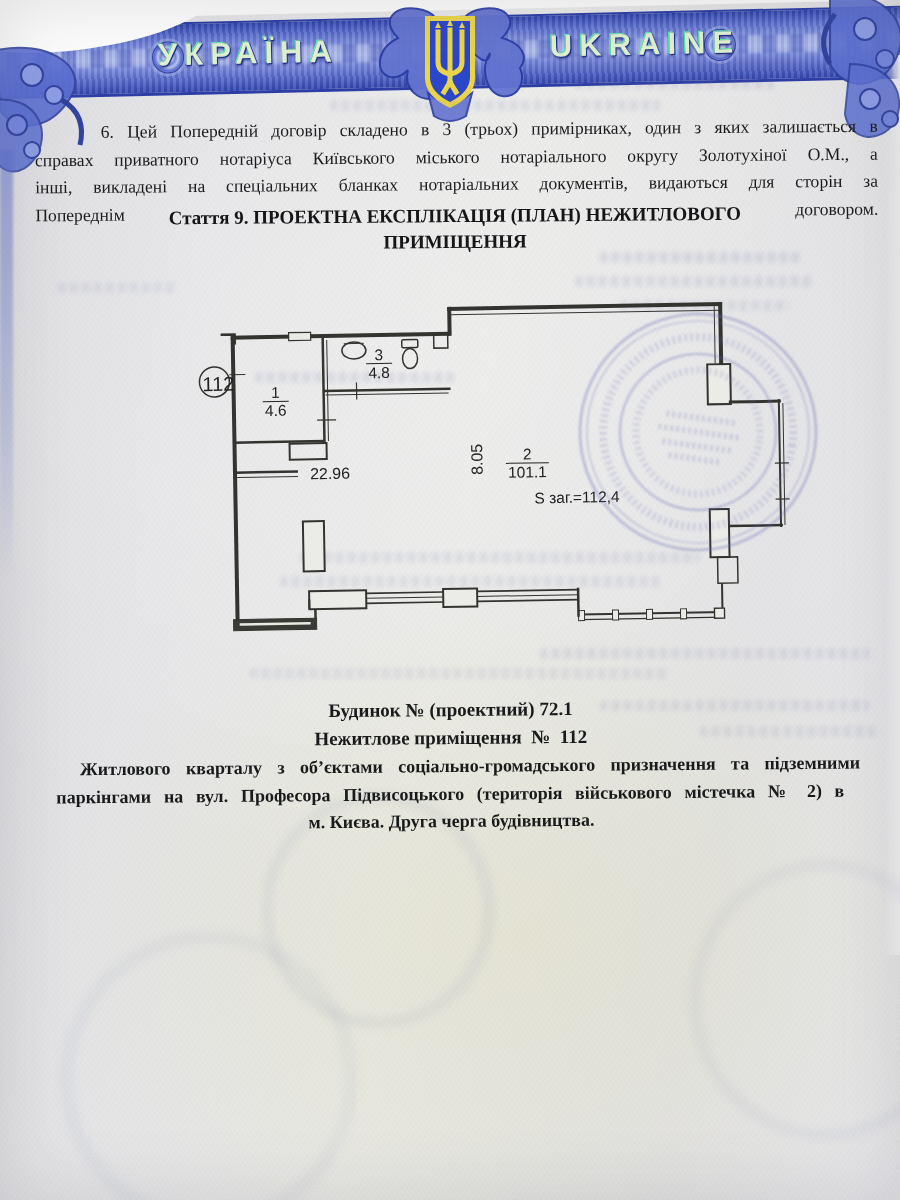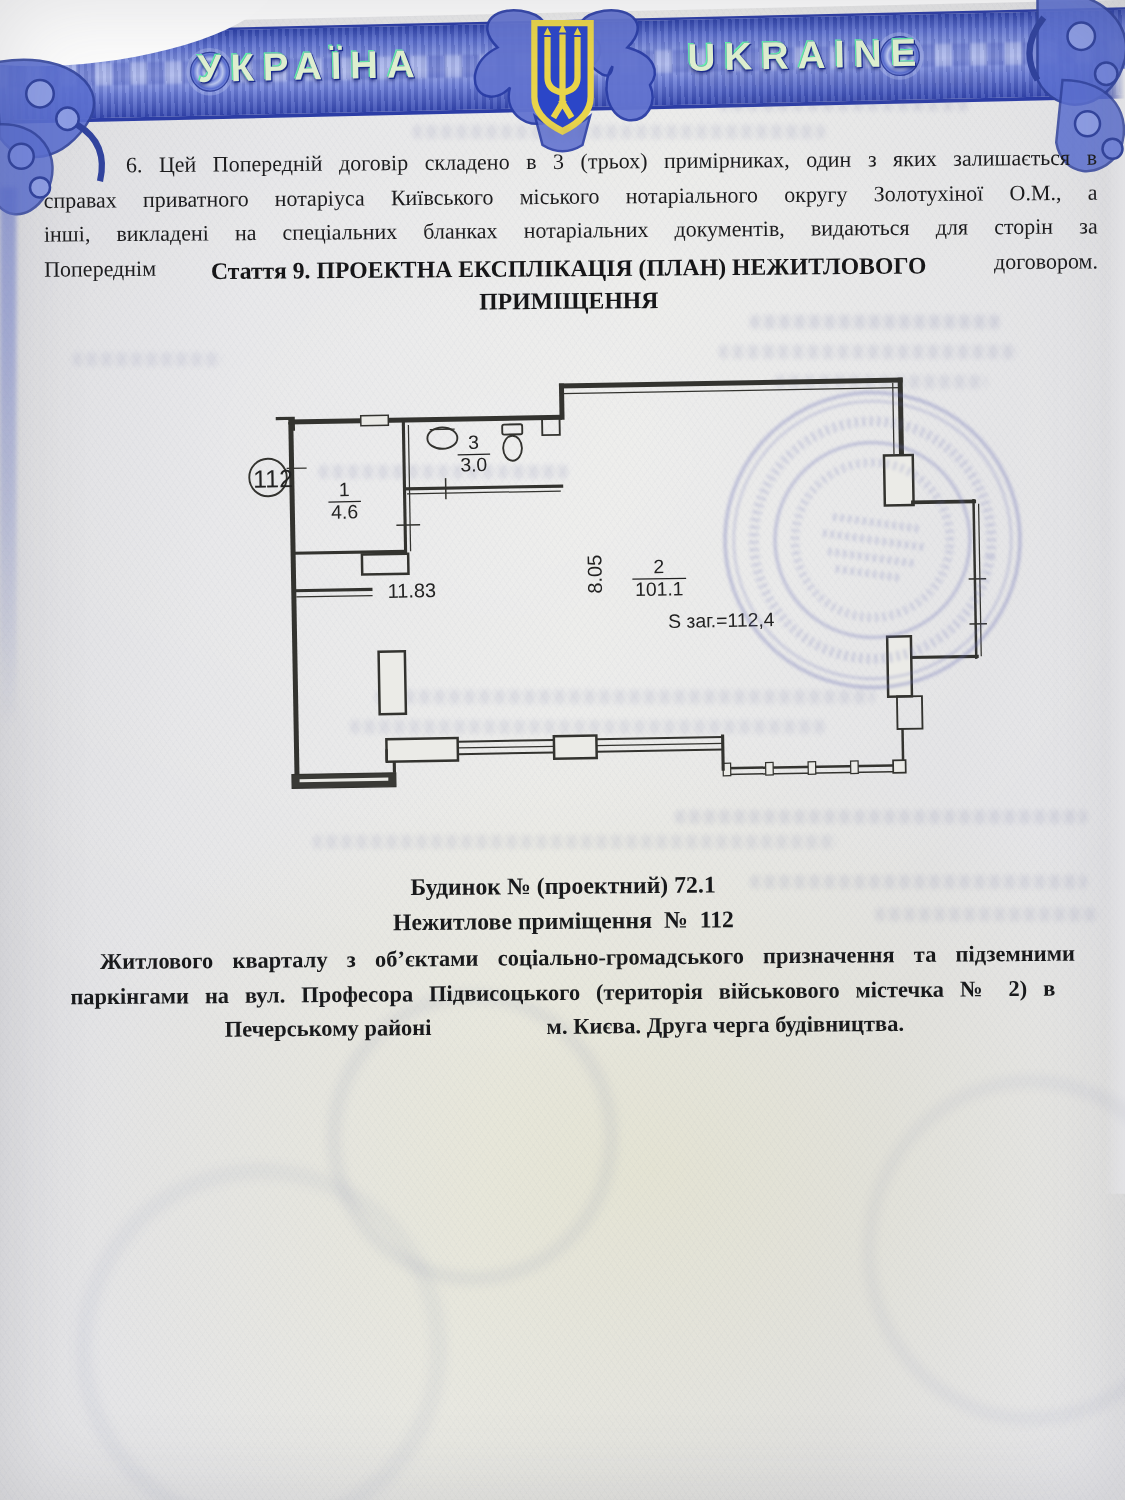--- a/index.html
+++ b/index.html
@@ -259,27 +259,27 @@
       </g>
     </svg>
 
     <div class="plan-label" id="lbl-unit">112</div>
     <div class="plan-label frac" id="lbl-r1">
       <span class="num">1</span>
       <span class="den">4.6</span>
     </div>
     <div class="plan-label frac" id="lbl-r3">
       <span class="num">3</span>
-      <span class="den">3.0</span>
+      <span class="den">4.8</span>
     </div>
     <div class="plan-label frac" id="lbl-r2">
       <span class="num">2</span>
       <span class="den">101.1</span>
     </div>
-    <div class="plan-label" id="lbl-w">11.83</div>
+    <div class="plan-label" id="lbl-w">22.96</div>
     <div class="plan-label" id="lbl-h">8.05</div>
     <div class="plan-label" id="lbl-s">S заг.=112,4</div>
   </div>
 
   <svg id="stamp" viewBox="0 0 252 252">
     <g stroke="#6a6fb5" fill="none">
       <circle cx="126" cy="126" r="118" stroke-width="2.4"></circle>
       <circle cx="126" cy="126" r="111" stroke-width="1.2"></circle>
       <circle cx="126" cy="126" r="78" stroke-width="2"></circle>
       <circle cx="126" cy="126" r="95" stroke-width="8" stroke-dasharray="2.5 3.5" opacity=".55"></circle>
@@ -291,18 +291,17 @@
   <div class="ghost g1"></div>
   <div class="ghost g2"></div>
   <div class="ghost g3"></div>
 
   <div id="footer">
     <div class="f-title">Будинок № (проектний) 72.1</div>
     <div class="f-title">Нежитлове приміщення&nbsp; №&nbsp; 112</div>
     <div class="f-desc f-d1">Житлового кварталу з об’єктами соціально-громадського призначення та підземними</div>
     <div class="f-desc f-d2">паркінгами на вул. Професора Підвисоцького (територія військового містечка № 2) в</div>
     <div class="f-desc f-d3">
-      <span>Печерському районі</span>
       <span>м. Києва. Друга черга будівництва.</span>
     </div>
   </div>
 
 </div>
 
 </body></html>

